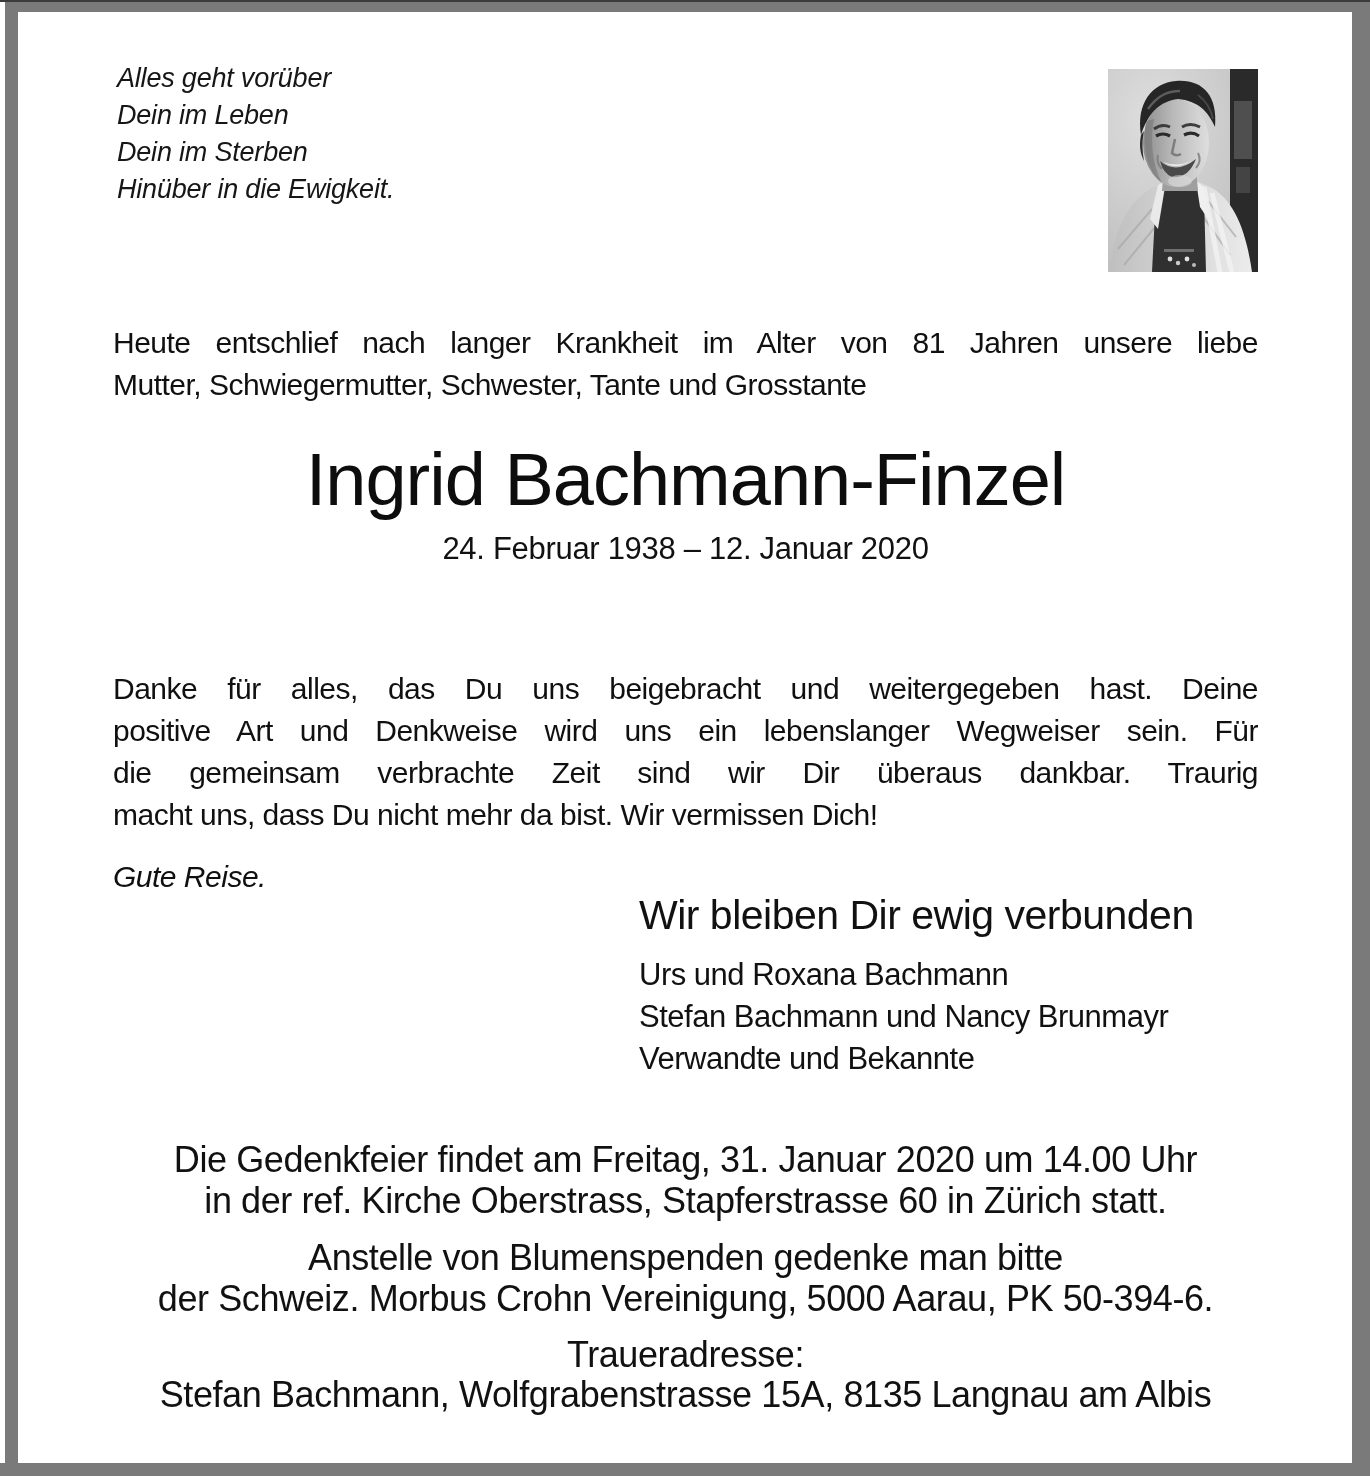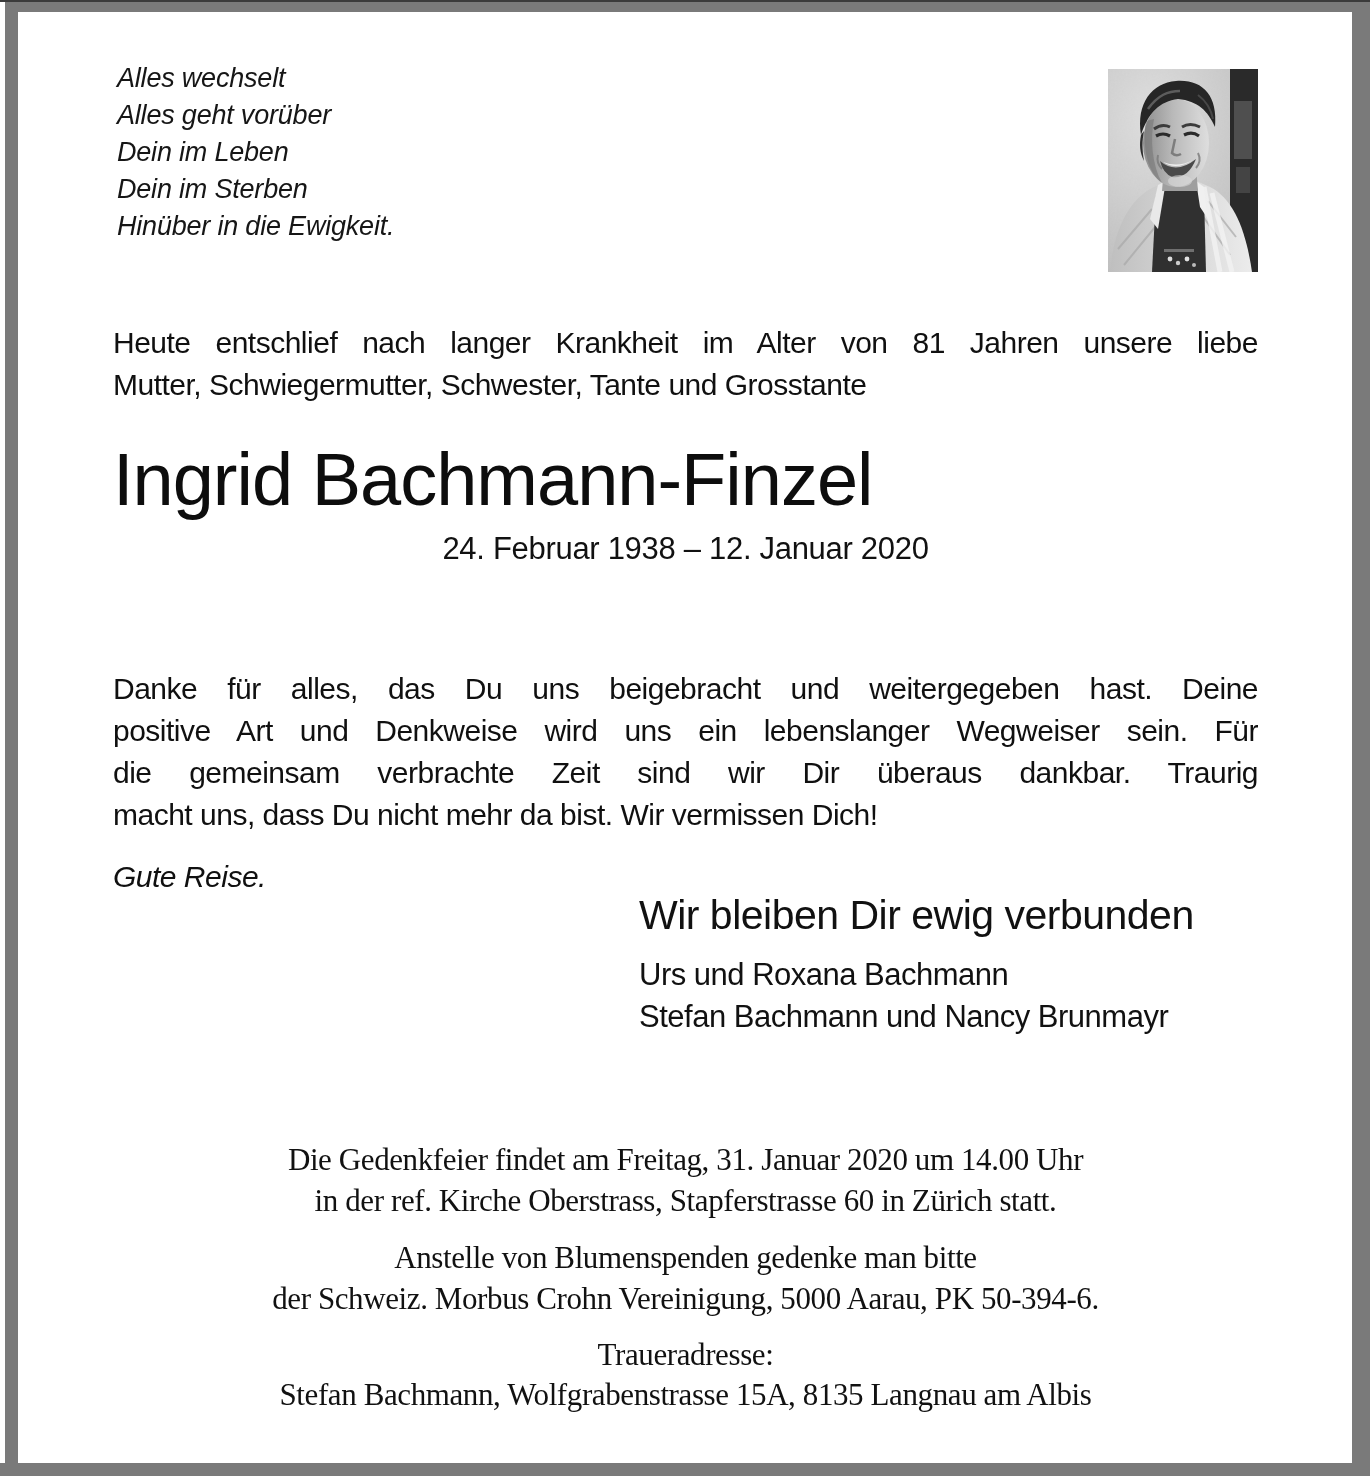--- a/index.html
+++ b/index.html
@@ -41,54 +41,54 @@
     font-size: 30px;
     line-height: 42px;
     letter-spacing: -0.5px;
     color: #101010;
   }
   .jline { text-align: justify; text-align-last: justify; }
   .intro { top: 322px; }
 
   .name {
     top: 438px;
+    text-align: center;
     font-size: 74px;
     line-height: 84px;
     font-weight: 400;
     letter-spacing: -1px;
     color: #0d0d0d;
     margin: 0;
   }
   .dates { top: 528px; text-align: center; font-size: 31px; line-height: 42px; letter-spacing: -0.3px; }
 
   .du-warst { top: 606px; }
   .tribute  { top: 668px; }
   .farewell { top: 856px; font-style: italic; }
 
   .closing  { left: 639px; top: 894px; font-size: 41px; line-height: 42px; letter-spacing: -0.5px; }
   .mourners { left: 639px; top: 954px; font-size: 31px; line-height: 42px; letter-spacing: -0.5px; }
 
-  .centerblock { text-align: center; font-size: 31px; line-height: 41px; letter-spacing: -0.4px; font-family: Liberation Serif, serif; }
+  .centerblock { text-align: center; font-size: 36px; line-height: 41px; letter-spacing: -0.4px; }
   .memorial { top: 1139px; }
   .donation { top: 1237px; }
   .trauer   { top: 1335px; line-height: 40px; }
 </style>
 </head>
 <body>
 
 <div class="page">
 
   <div class="bar bar-topline"></div>
   <div class="bar bar-top"></div>
   <div class="bar bar-left"></div>
   <div class="bar bar-right"></div>
   <div class="bar bar-bottom"></div>
 
   <div class="abs poem">
-    <div>Alles wechselt</div>
     <div>Alles geht vorüber</div>
     <div>Dein im Leben</div>
     <div>Dein im Sterben</div>
     <div>Hinüber in die Ewigkeit.</div>
   </div>
 
   <div class="abs photo">
     <svg width="150" height="203" viewBox="0 0 150 203" xmlns="http://www.w3.org/2000/svg">
       <defs>
         <radialGradient id="wallg" cx="30%" cy="25%" r="90%">
@@ -182,20 +182,21 @@
     <div>macht uns, dass Du nicht mehr da bist. Wir vermissen Dich!</div>
   </div>
 
   <div class="abs col bodytext farewell">Gute Reise.</div>
 
   <div class="abs closing">Wir bleiben Dir ewig verbunden</div>
 
   <div class="abs mourners">
     <div>Urs und Roxana Bachmann</div>
     <div>Stefan Bachmann und Nancy Brunmayr</div>
+    <div>Verwandte und Bekannte</div>
   </div>
 
   <div class="abs col centerblock memorial">
     <div>Die Gedenkfeier findet am Freitag, 31. Januar 2020 um 14.00 Uhr</div>
     <div>in der ref. Kirche Oberstrass, Stapferstrasse 60 in Zürich statt.</div>
   </div>
 
   <div class="abs col centerblock donation">
     <div>Anstelle von Blumenspenden gedenke man bitte</div>
     <div>der Schweiz. Morbus Crohn Vereinigung, 5000 Aarau, PK 50-394-6.</div>

